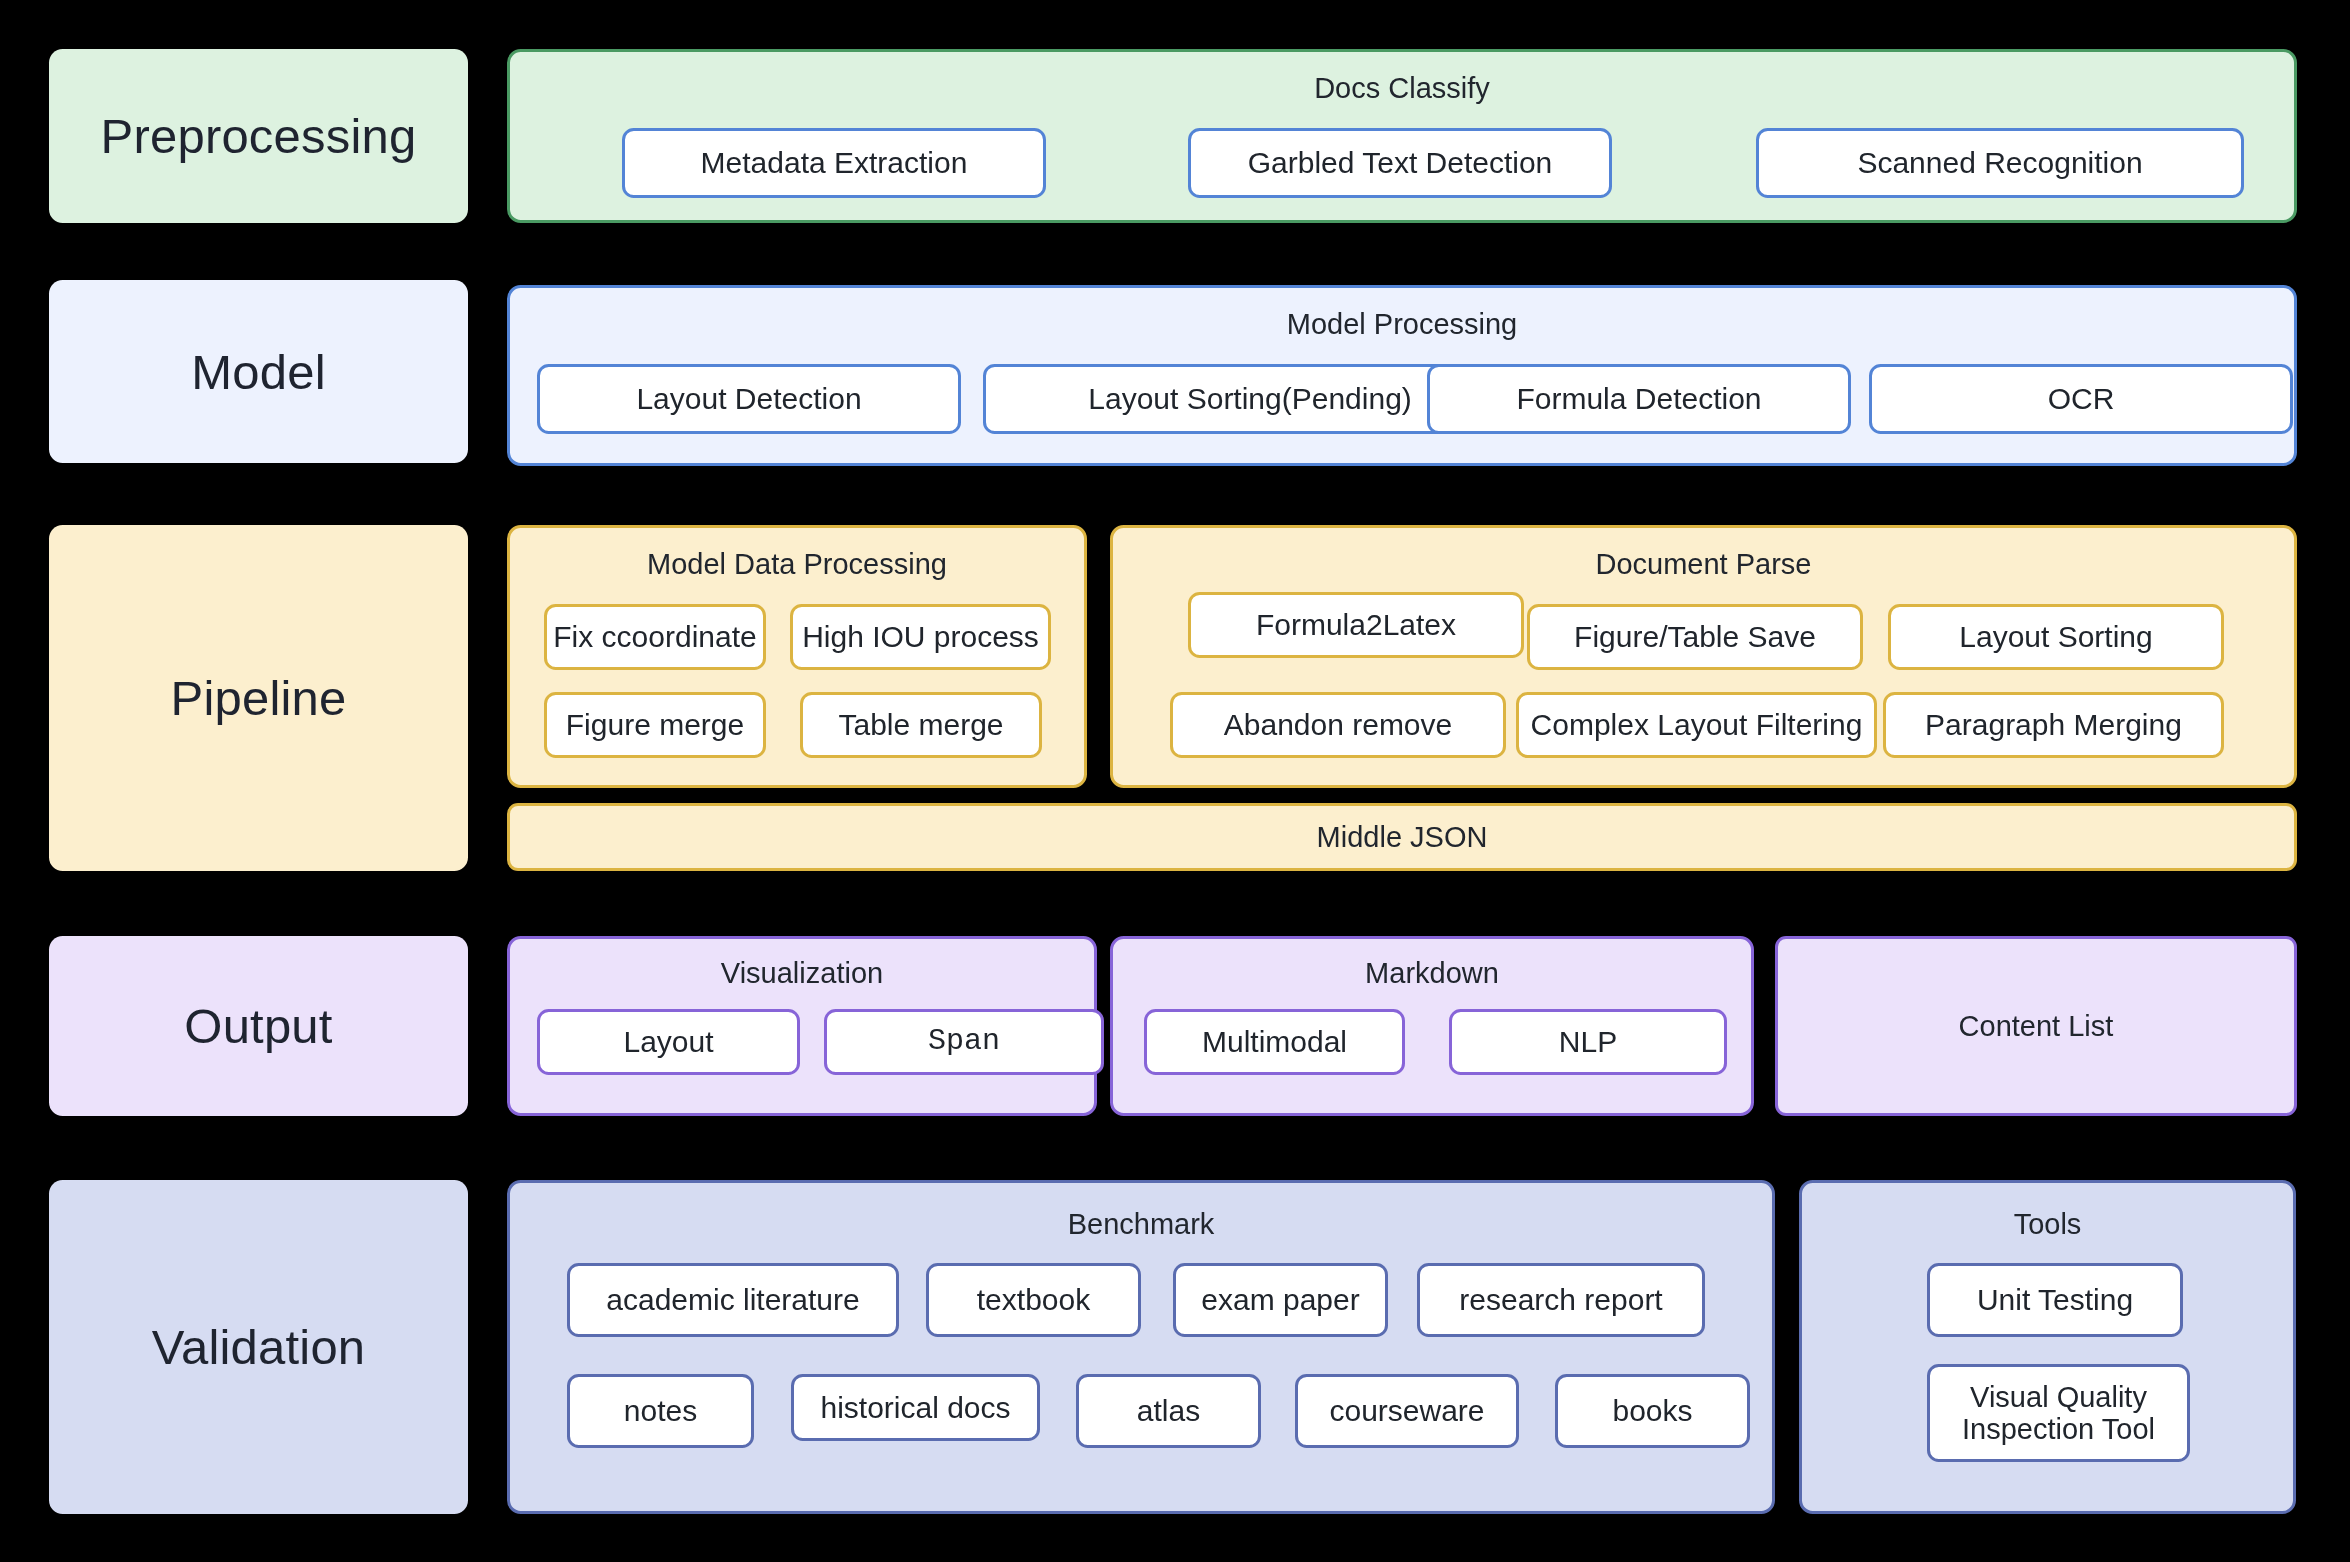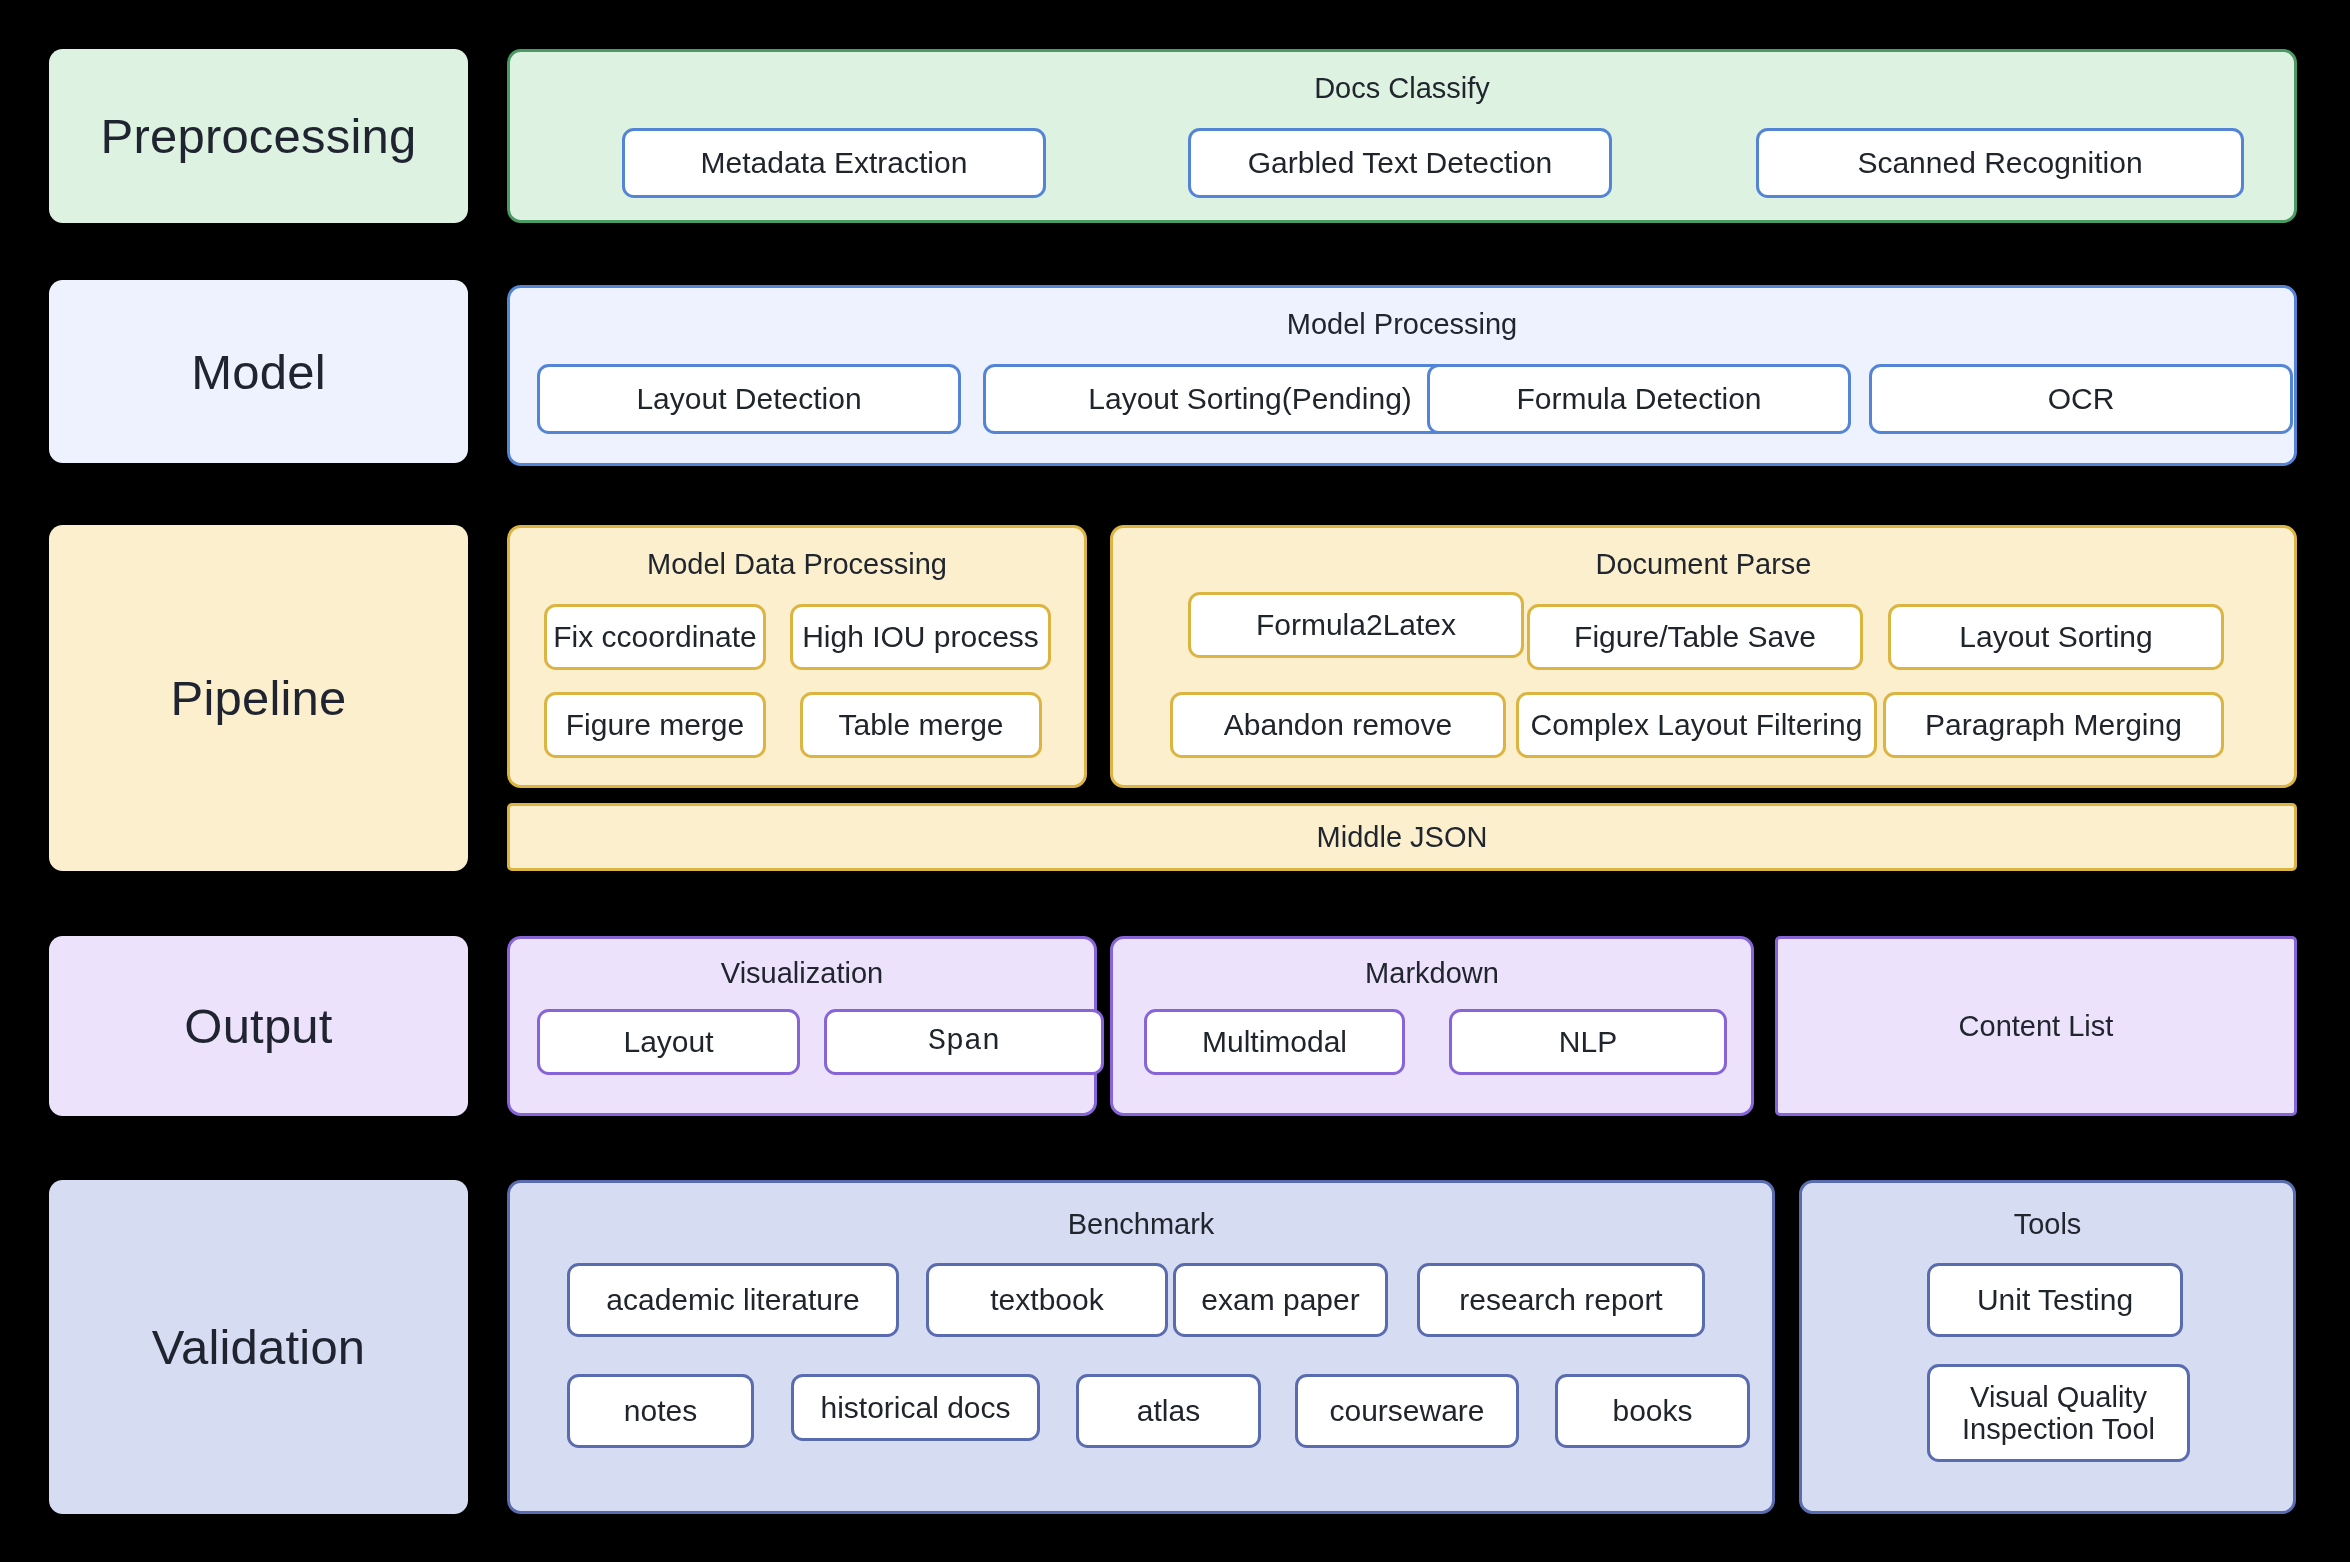--- a/index.html
+++ b/index.html
@@ -73,21 +73,21 @@
     line-height: 1.12;
     padding: 2px 5.9px;
   }
   .chip.two-line { font-size: 29px; }
 
   
   .flat-bar {
     position: absolute;
     border-style: solid;
     border-width: 3.9px;
-    border-radius: 5px;
+    border-radius: 11px;
     box-sizing: border-box;
     display: flex;
     align-items: center;
     justify-content: center;
     font-size: 29px;
     color: #21262e;
   }
 
   
   .c-green   { background: #ddf2e0; border-color: #4a9a63; }
@@ -231,21 +231,21 @@
   <div class="stage-label f-indigo" style="top:1180px; height:334px;">
     <span>Validation</span>
   </div>
 
   <div class="group c-indigo" style="left:507px; top:1180px; width:1268px; height:334px;">
     <div class="group-title" style="top:27px;">Benchmark</div>
 
     <div class="chip b-indigo" style="left:57px; top:80px; width:332px; height:74px;">
       <span>academic literature</span>
     </div>
-    <div class="chip b-indigo" style="left:416px; top:80px; width:242px; height:74px;">
+    <div class="chip b-indigo" style="left:416px; top:80px; width:215px; height:74px;">
       <span>textbook</span>
     </div>
     <div class="chip b-indigo" style="left:663px; top:80px; width:215px; height:74px;">
       <span>exam paper</span>
     </div>
     <div class="chip b-indigo" style="left:907px; top:80px; width:288px; height:74px;">
       <span>research report</span>
     </div>
 
     <div class="chip b-indigo" style="left:57px; top:191px; width:187px; height:74px;">

